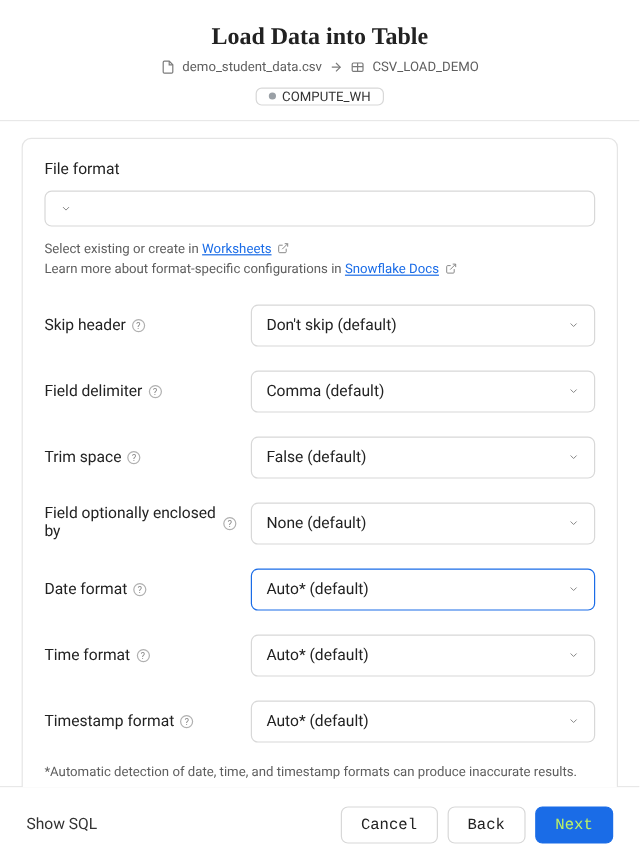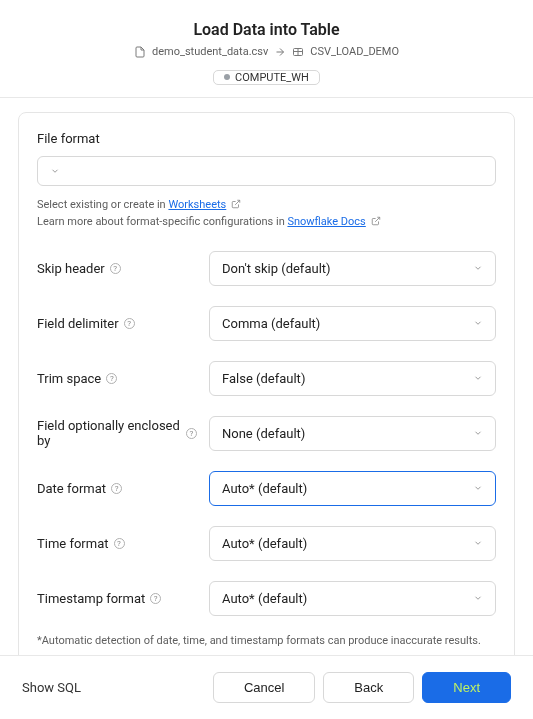--- a/index.html
+++ b/index.html
@@ -16,24 +16,25 @@
       height: 719px;
       display: flex;
       flex-direction: column;
     }
     .header {
       padding: 20px 0 12px 0;
       text-align: center;
       border-bottom: 1px solid #e8e8e8;
     }
     .title {
-      font-size: 16px;
+      font-size: 20px;
       font-weight: 600;
       color: #222;
       margin-bottom: 6px;
+      font-family: Liberation Serif, serif;
     }
     .breadcrumb {
       display: flex;
       align-items: center;
       justify-content: center;
       gap: 6px;
       font-size: 11px;
       color: #5e5e5e;
       margin-bottom: 10px;
     }
@@ -160,24 +161,24 @@
       font-size: 13px;
       color: #333;
       cursor: pointer;
     }
     .footer-buttons {
       display: flex;
       gap: 8px;
     }
     .btn {
       border-radius: 6px;
-      padding: 7px 30px;
+      padding: 7px 16px;
       font-size: 13px;
       cursor: pointer;
-      font-family: Liberation Sans, sans-serif;
+      font-family: Liberation Mono, monospace;
     }
     .btn.secondary {
       border: 1px solid #d8d8d8;
       background: #fff;
       color: #222;
     }
     .btn.primary {
       border: 1px solid #1a6ce7;
       background: #1a6ce7;
       color: #bef264;

